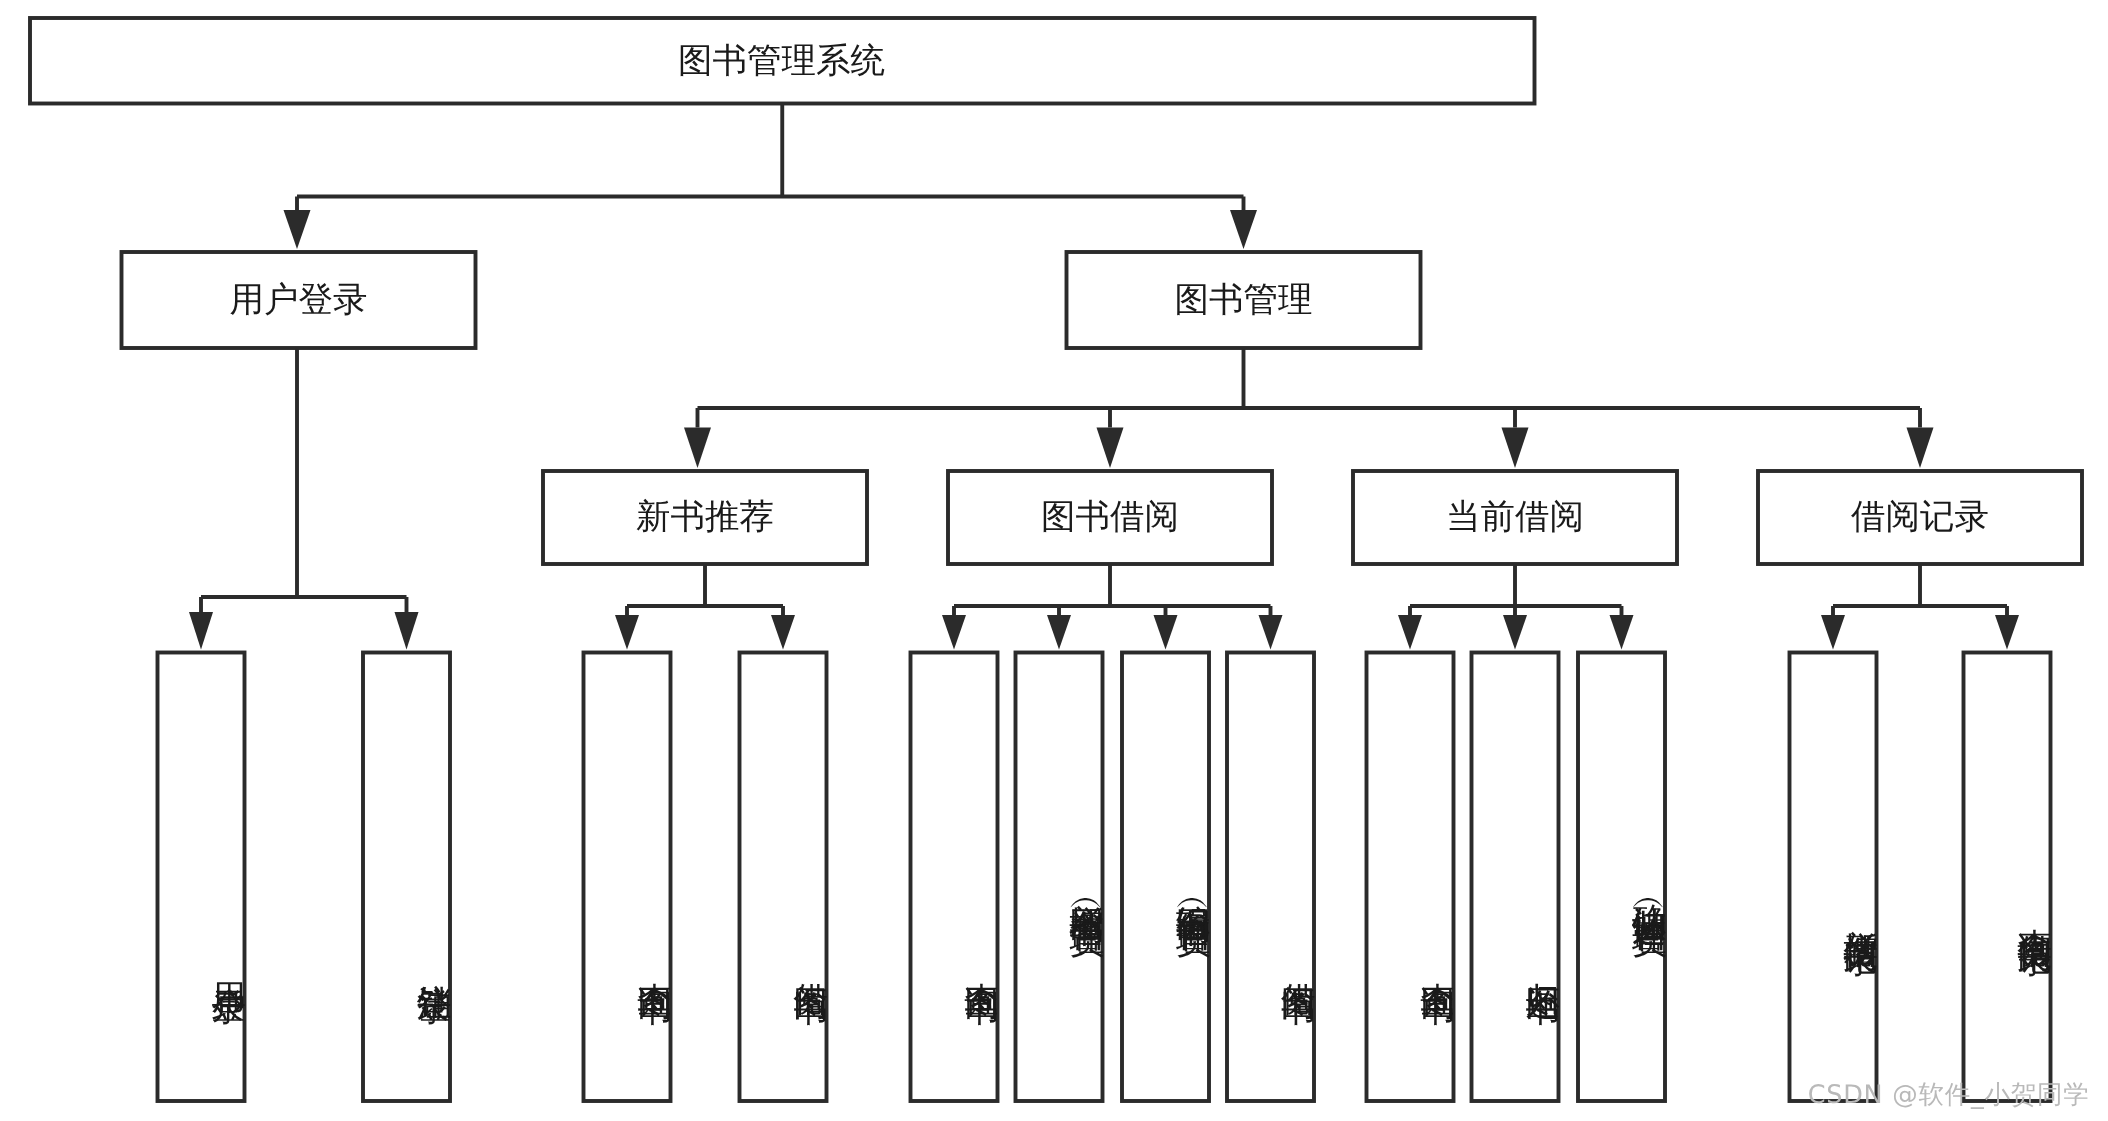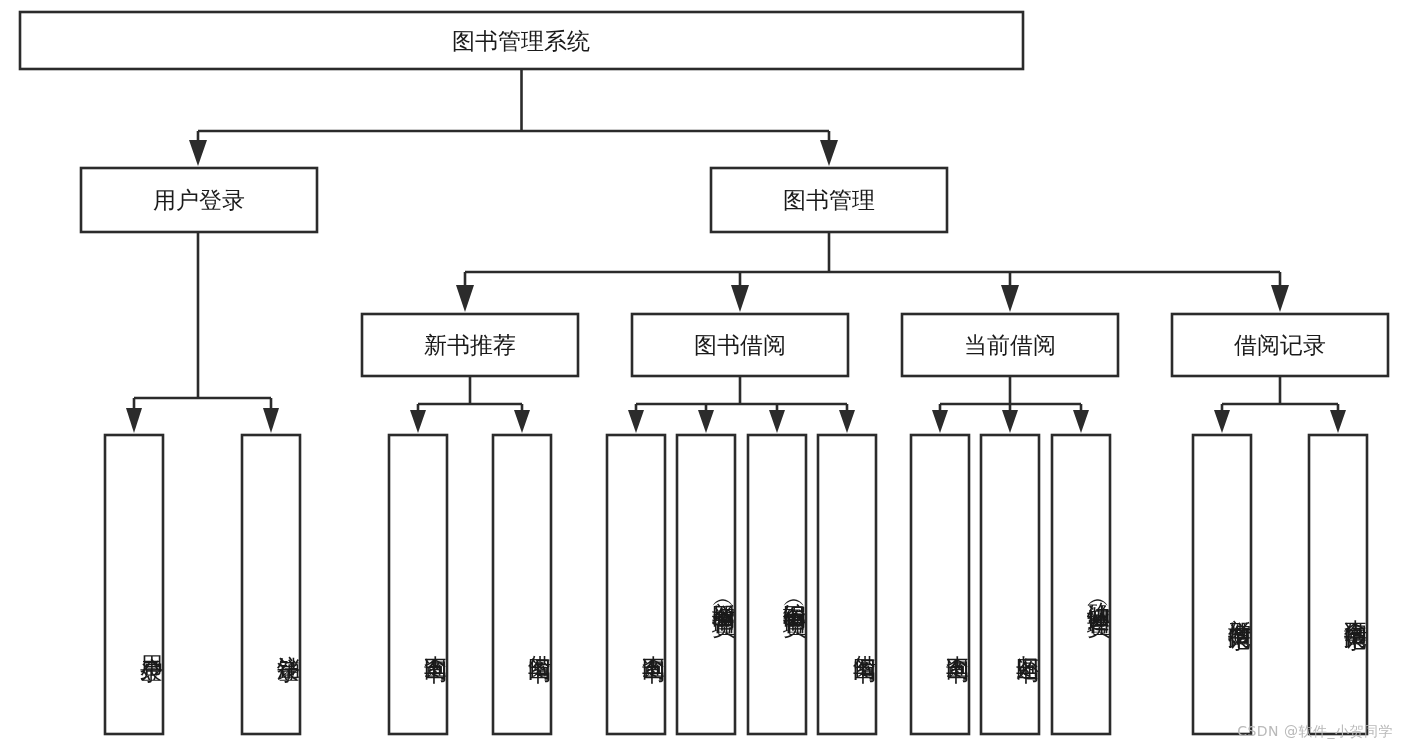--- a/index.html
+++ b/index.html
@@ -63,21 +63,21 @@
     align-items: flex-start;
     justify-content: center;
     white-space: nowrap;
     pointer-events: none;
   }
   .watermark {
     position: absolute;
     right: 12px;
     bottom: 6px;
     color: #b9b9b9;
-    font-size: 14px;
+    font-size: 17px;
     font-family: "DejaVu Sans", "Liberation Sans", sans-serif;
     letter-spacing: 0.5px;
     white-space: nowrap;
     user-select: none;
   }
 </style>
 </head>
 <body>
 
 <div id="diagram-root">

